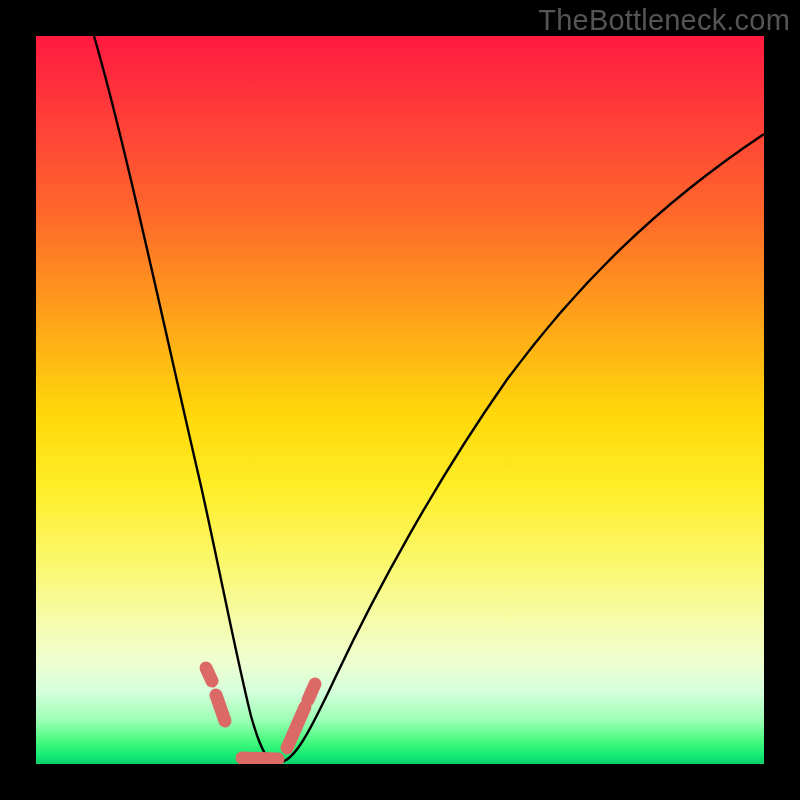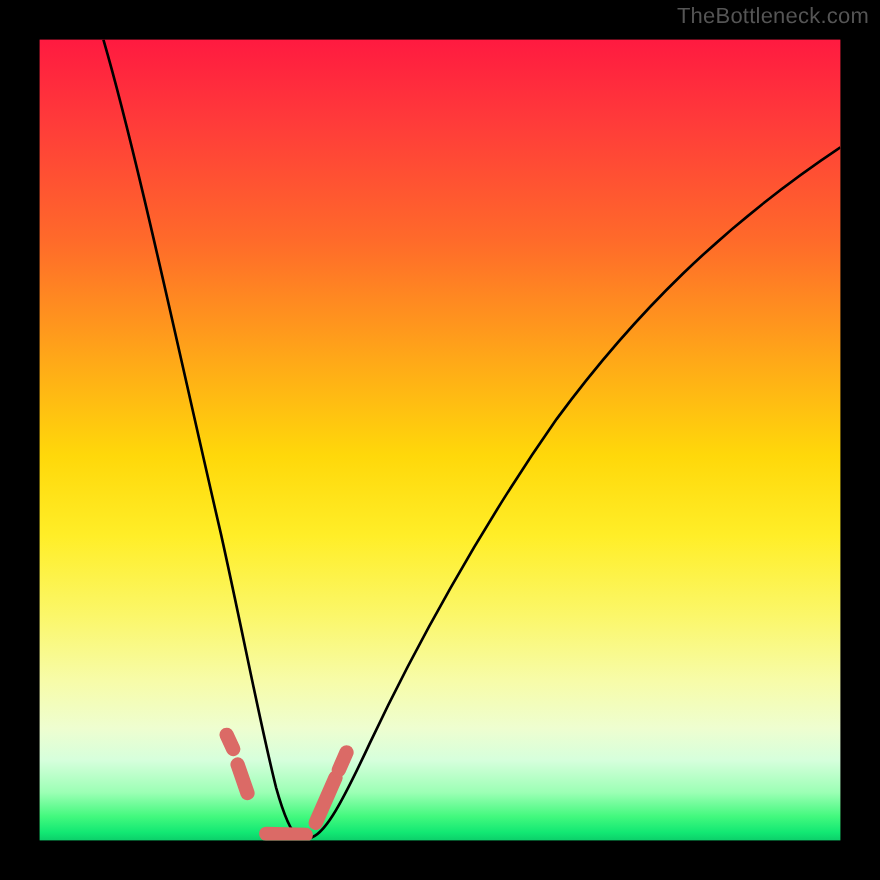--- a/index.html
+++ b/index.html
@@ -9,21 +9,21 @@
     background: #000;
     position: relative;
     overflow: hidden;
     font-family: Arial, Helvetica, sans-serif;
   }
   .watermark {
     position: absolute;
     top: 4px;
     right: 10px;
     color: #555;
-    font-size: 20px;
+    font-size: 29px;
     font-weight: 500;
     letter-spacing: 0.2px;
     z-index: 3;
   }
   .plot {
     position: absolute;
     left: 36px;
     top: 36px;
     width: 728px;
     height: 728px;

